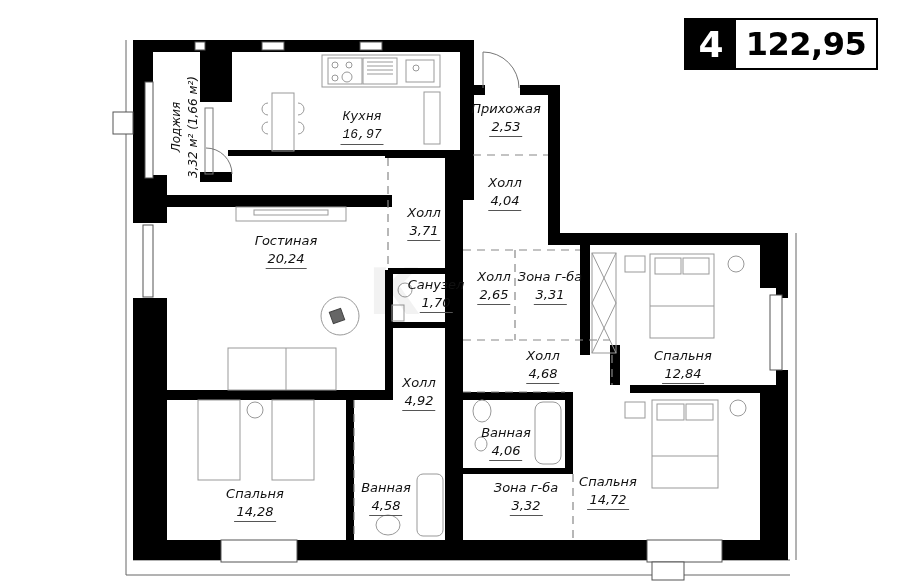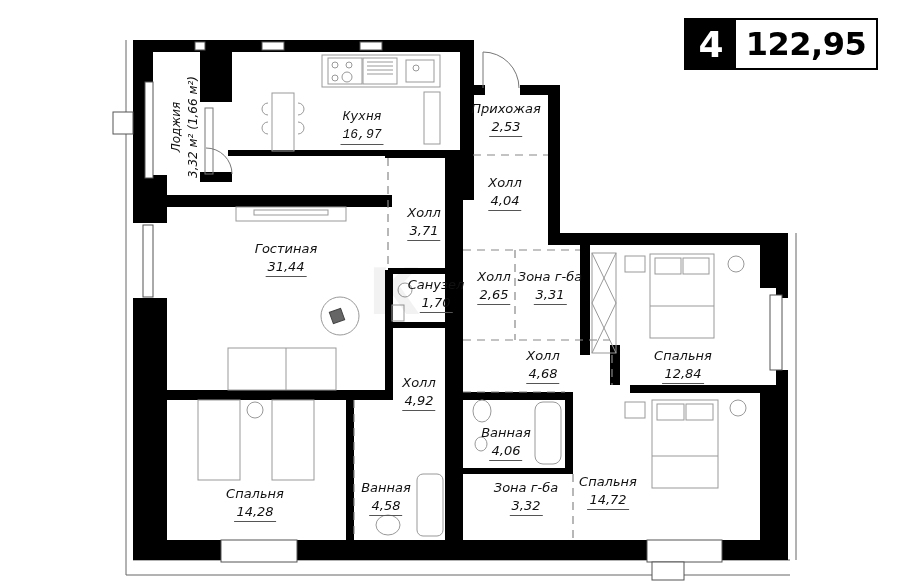--- a/index.html
+++ b/index.html
@@ -190,23 +190,23 @@
 <div class="lbl" style="left:505px; top:174px;">
   <div>Холл</div>
   <span class="num">4,04</span>
 </div>
 
 <div class="lbl" style="left:424px; top:204px;">
   <div>Холл</div>
   <span class="num">3,71</span>
 </div>
 
-<div class="lbl" style="left:286px; top:240px;">
+<div class="lbl" style="left:286px; top:232px;">
   <div>Гостиная</div>
-  <span class="num">31,44</span>
+  <span class="num">20,24</span>
 </div>
 
 <div class="lbl" style="left:436px; top:276px;">
   <div>Санузел</div>
   <span class="num">1,70</span>
 </div>
 
 <div class="lbl" style="left:494px; top:268px;">
   <div>Холл</div>
   <span class="num">2,65</span>

